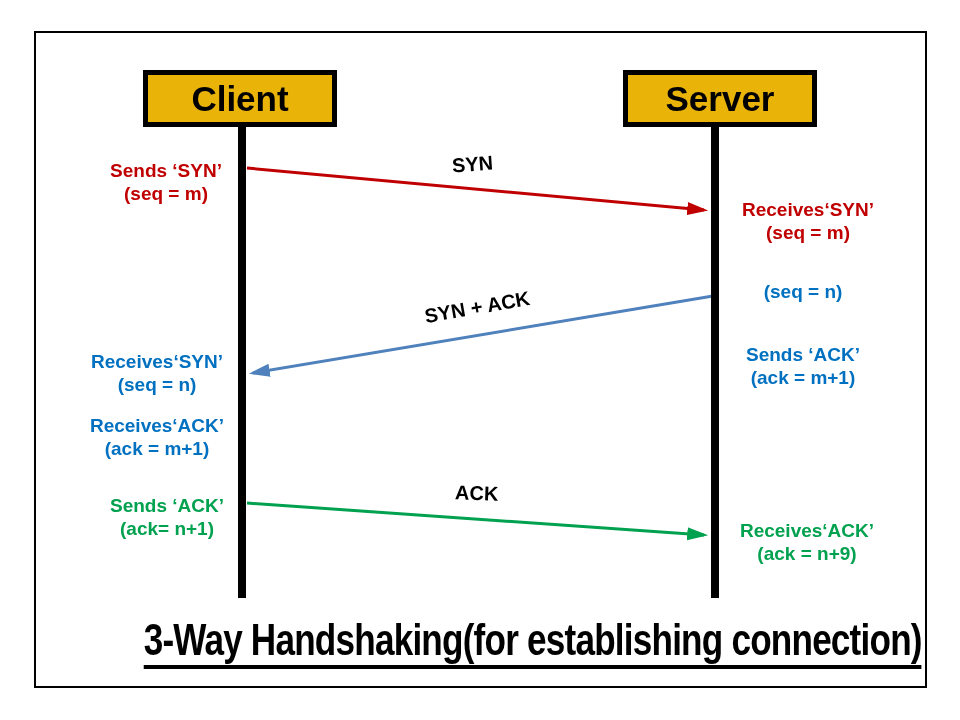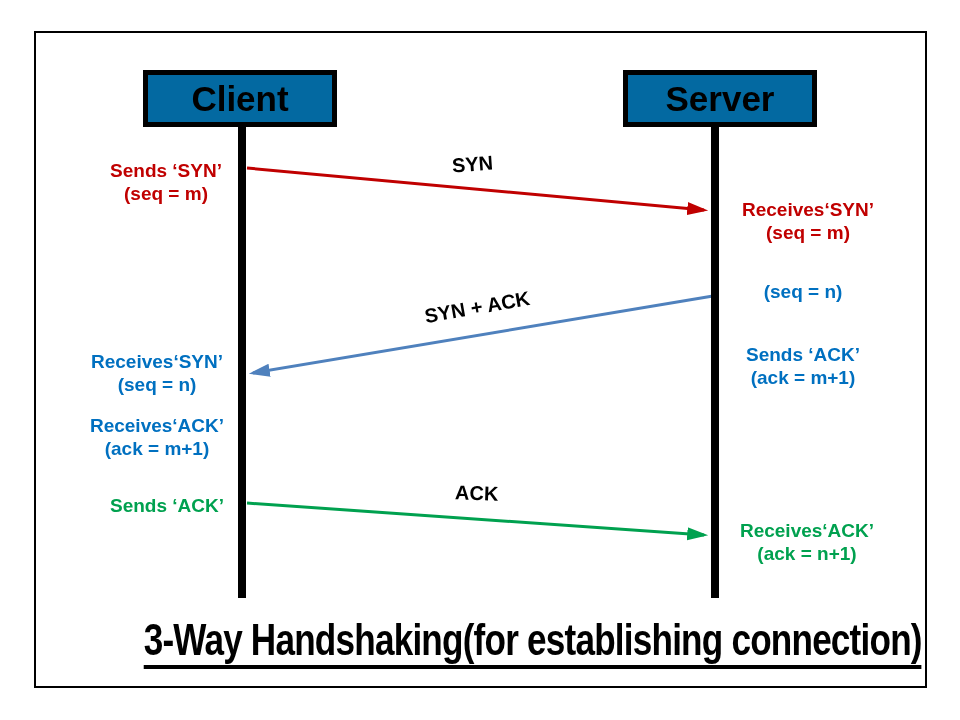--- a/index.html
+++ b/index.html
@@ -12,21 +12,21 @@
   .canvas { position: relative; width: 960px; height: 720px; background: #fff; }
 
   .frame {
     position: absolute; left: 34px; top: 31px;
     width: 893px; height: 657px;
     border: 2px solid #000; box-sizing: border-box;
   }
 
   .actor {
     position: absolute; top: 70px; height: 57px; width: 194px;
-    border: 5px solid #000; box-sizing: border-box; background: #0369a1;
+    border: 5px solid #000; box-sizing: border-box; background: #eab308;
     display: flex; align-items: center; justify-content: center;
     font-size: 35px; font-weight: 700; color: #000;
     z-index: 3;
   }
   .actor.client { left: 143px; }
   .actor.server { left: 623px; }
 
   .lifeline {
     position: absolute; top: 126px; width: 8px; height: 472px;
     background: #000; z-index: 2;
@@ -137,24 +137,25 @@
     <div>(seq = n)</div>
   </div>
 
   <div class="ann blue blue-left-b">
     <div>Receives‘ACK’</div>
     <div>(ack = m+1)</div>
   </div>
 
   <div class="ann green green-left">
     <div>Sends ‘ACK’</div>
+    <div>(ack= n+1)</div>
   </div>
 
   <div class="ann green green-right">
     <div>Receives‘ACK’</div>
-    <div>(ack = n+1)</div>
+    <div>(ack = n+9)</div>
   </div>
 
   <div class="title-wrap">
     <span class="title">3-Way Handshaking(for establishing connection)</span>
   </div>
 
 </div>
 
 </body></html>

